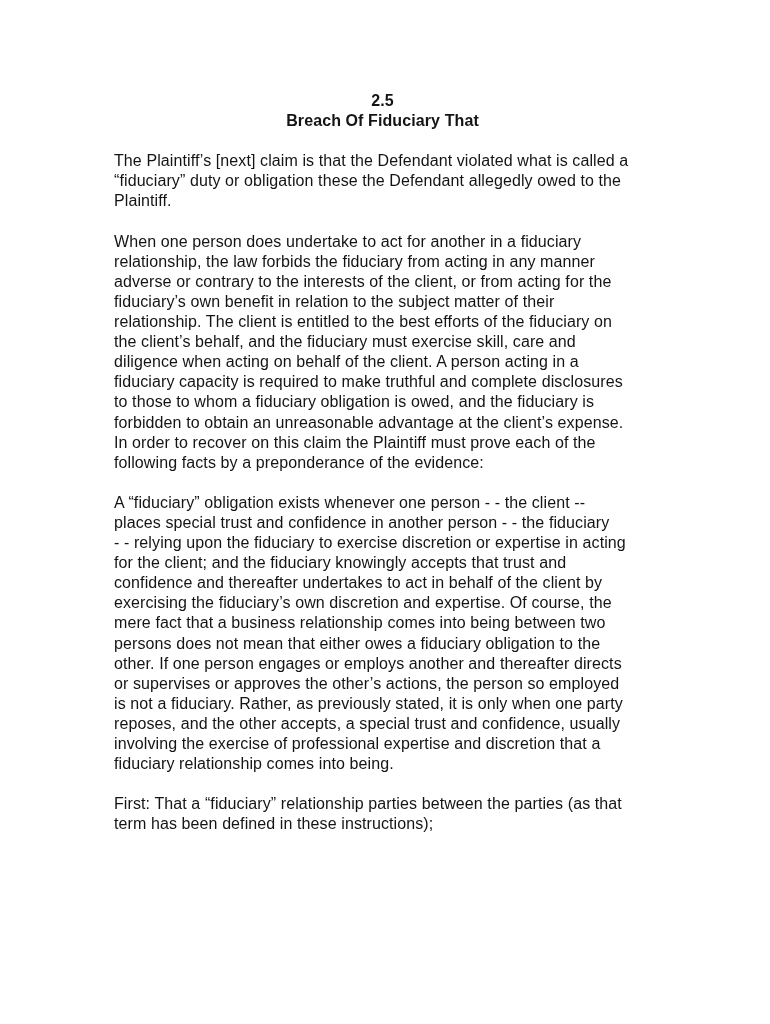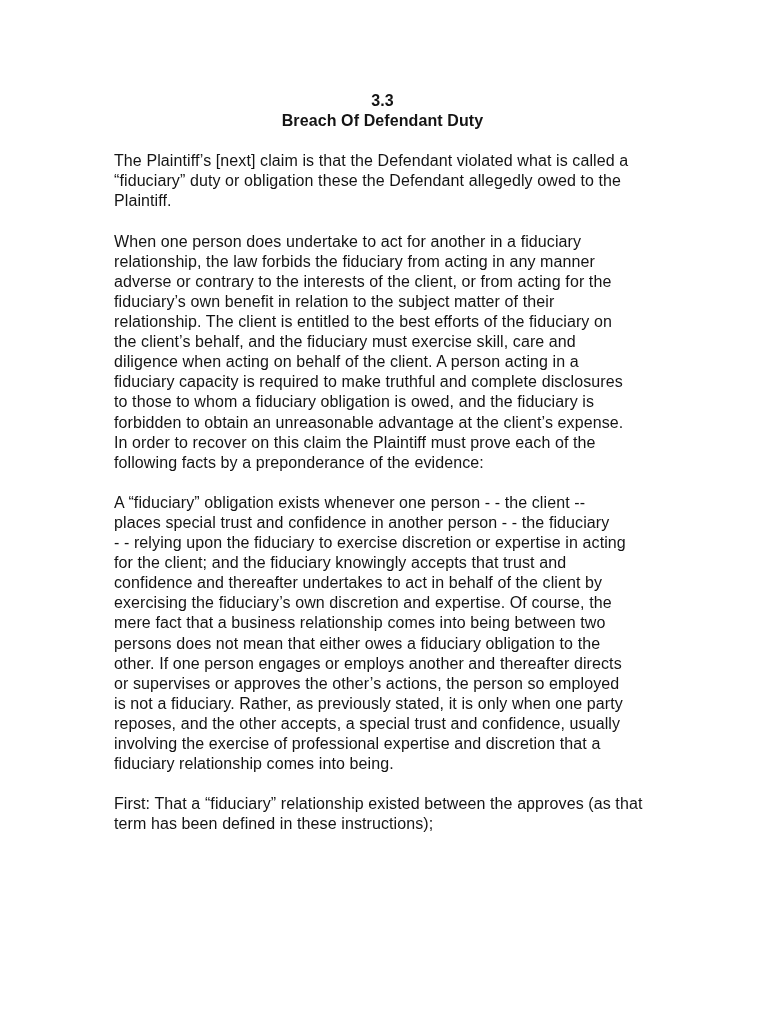--- a/index.html
+++ b/index.html
@@ -38,22 +38,22 @@
     white-space: pre-line;
   }
 </style>
 </head>
 <body>
 
 <div class="page">
   <div class="content">
 
     <div class="heading">
-      <div class="heading-line">3.3</div>
-      <div class="heading-line">Breach Of Defendant Duty</div>
+      <div class="heading-line">2.5</div>
+      <div class="heading-line">Breach Of Fiduciary That</div>
     </div>
 
     <p class="para">The Plaintiff’s [next] claim is that the Defendant violated what is called a
 “fiduciary” duty or obligation these the Defendant allegedly owed to the
 Plaintiff.</p>
 
     <p class="para">When one person does undertake to act for another in a fiduciary
 relationship, the law forbids the fiduciary from acting in any manner
 adverse or contrary to the interests of the client, or from acting for the
 fiduciary’s own benefit in relation to the subject matter of their
@@ -74,18 +74,18 @@
 exercising the fiduciary’s own discretion and expertise. Of course, the
 mere fact that a business relationship comes into being between two
 persons does not mean that either owes a fiduciary obligation to the
 other. If one person engages or employs another and thereafter directs
 or supervises or approves the other’s actions, the person so employed
 is not a fiduciary. Rather, as previously stated, it is only when one party
 reposes, and the other accepts, a special trust and confidence, usually
 involving the exercise of professional expertise and discretion that a
 fiduciary relationship comes into being.</p>
 
-    <p class="para">First: That a “fiduciary” relationship existed between the approves (as that
+    <p class="para">First: That a “fiduciary” relationship parties between the parties (as that
 term has been defined in these instructions);</p>
 
 
   </div>
 </div>
 
 </body></html>

